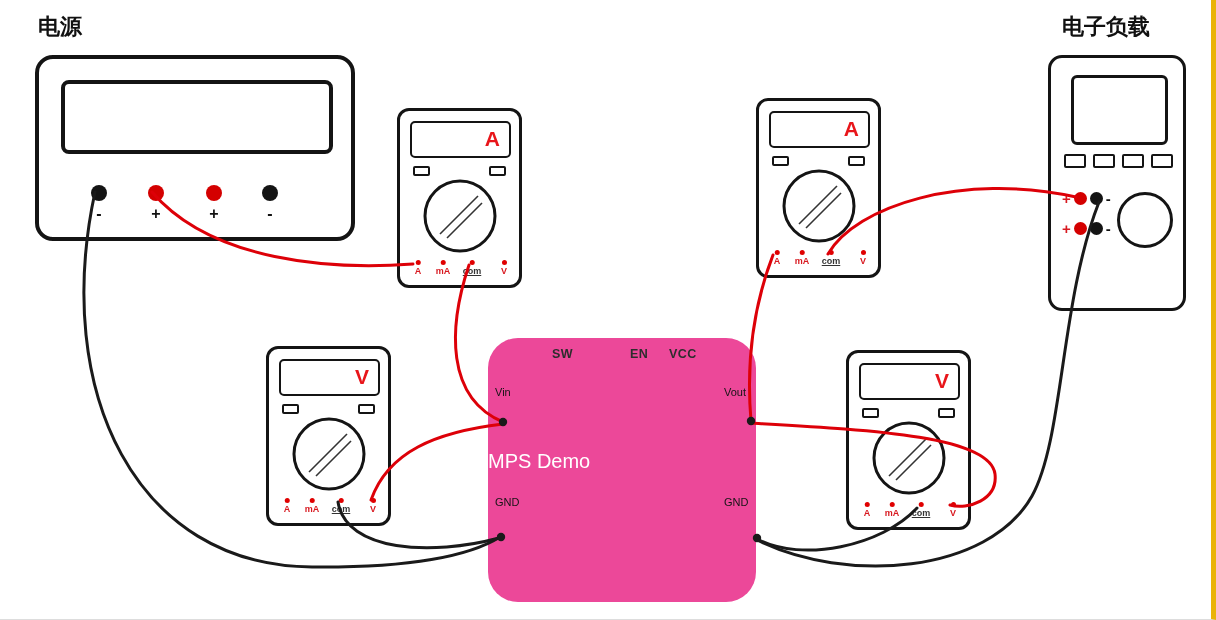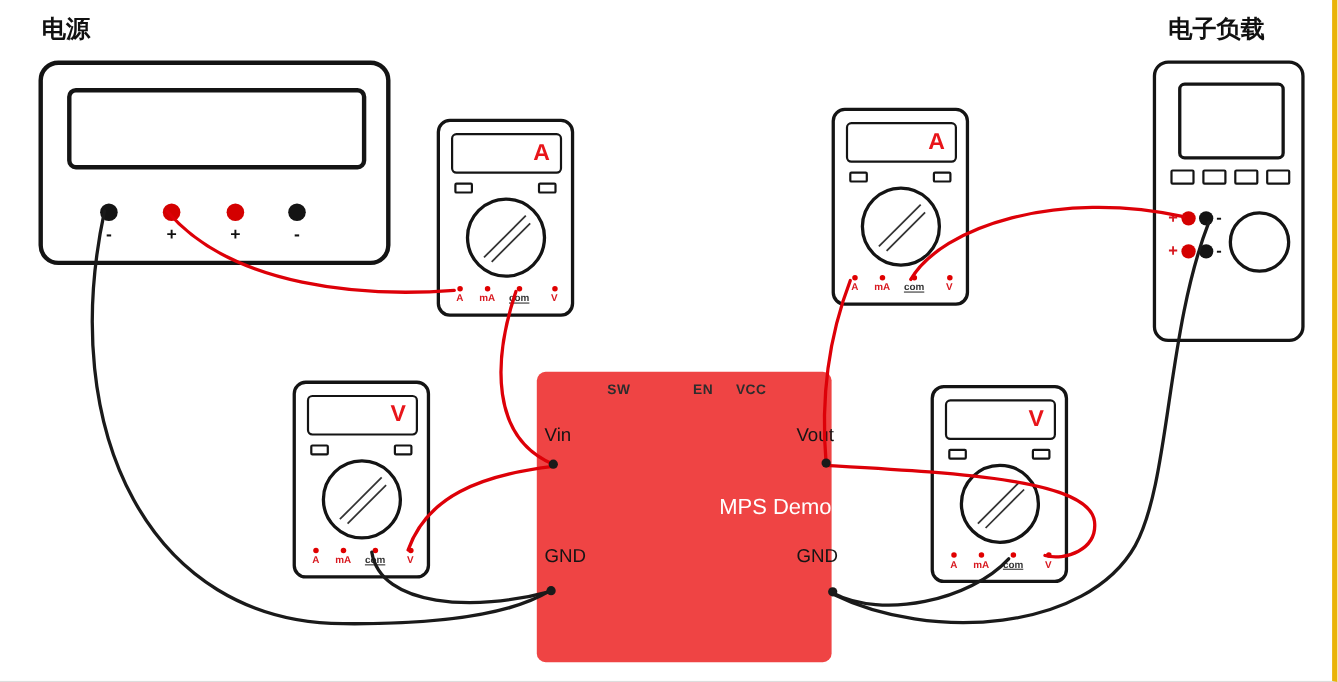--- a/index.html
+++ b/index.html
@@ -31,24 +31,24 @@
   .m-btn{position:absolute;top:55px;width:17px;height:10px;border:2px solid #141414;border-radius:2px;background:#fff;box-sizing:border-box;}
   .m-btn.left{left:13px;}
   .m-btn.right{right:13px;}
   .m-dial{position:absolute;top:66px;left:50%;transform:translateX(-50%);}
   .jack{position:absolute;top:149px;transform:translateX(-50%);display:flex;flex-direction:column;align-items:center;gap:2px;}
   .jdot{width:5px;height:5px;border-radius:50%;background:#e00000;}
   .jlabel{font-size:9px;font-weight:700;color:#d81920;line-height:1;}
   .jlabel.com{color:#333;text-decoration:underline;}
 
   
-  .board{position:absolute;left:488px;top:338px;width:268px;height:264px;border-radius:8px;background:#ef4444;}
+  .board{position:absolute;left:488px;top:338px;width:268px;height:264px;border-radius:30px;background:#ec4899;}
   .pin-top{position:absolute;top:9px;font-size:12.5px;font-weight:600;color:#2d2d2d;letter-spacing:.5px;}
-  .board-name{position:absolute;left:0;right:0;top:112px;text-align:right;font-size:20px;font-weight:500;color:#fff;}
-  .pin-side{position:absolute;font-size:17px;color:#141414;}
+  .board-name{position:absolute;left:0;right:0;top:112px;text-align:left;font-size:20px;font-weight:500;color:#fff;}
+  .pin-side{position:absolute;font-size:11px;color:#141414;}
 
   
   .eload{left:1048px;top:55px;width:138px;height:256px;border-width:3.5px;border-radius:14px;}
   .el-display{position:absolute;left:20px;top:17px;width:97px;height:70px;border:3px solid #141414;border-radius:6px;background:#fff;box-sizing:border-box;}
   .el-btns{position:absolute;left:13px;top:96px;display:flex;gap:7px;}
   .el-btn{width:22px;height:14px;border:2.2px solid #141414;border-radius:2px;background:#fff;box-sizing:border-box;}
   .el-row{position:absolute;left:11px;display:flex;align-items:center;gap:3px;}
   .eldot{width:13px;height:13px;border-radius:50%;}
   .eldot.red{background:#d40000;}
   .eldot.black{background:#141414;}

